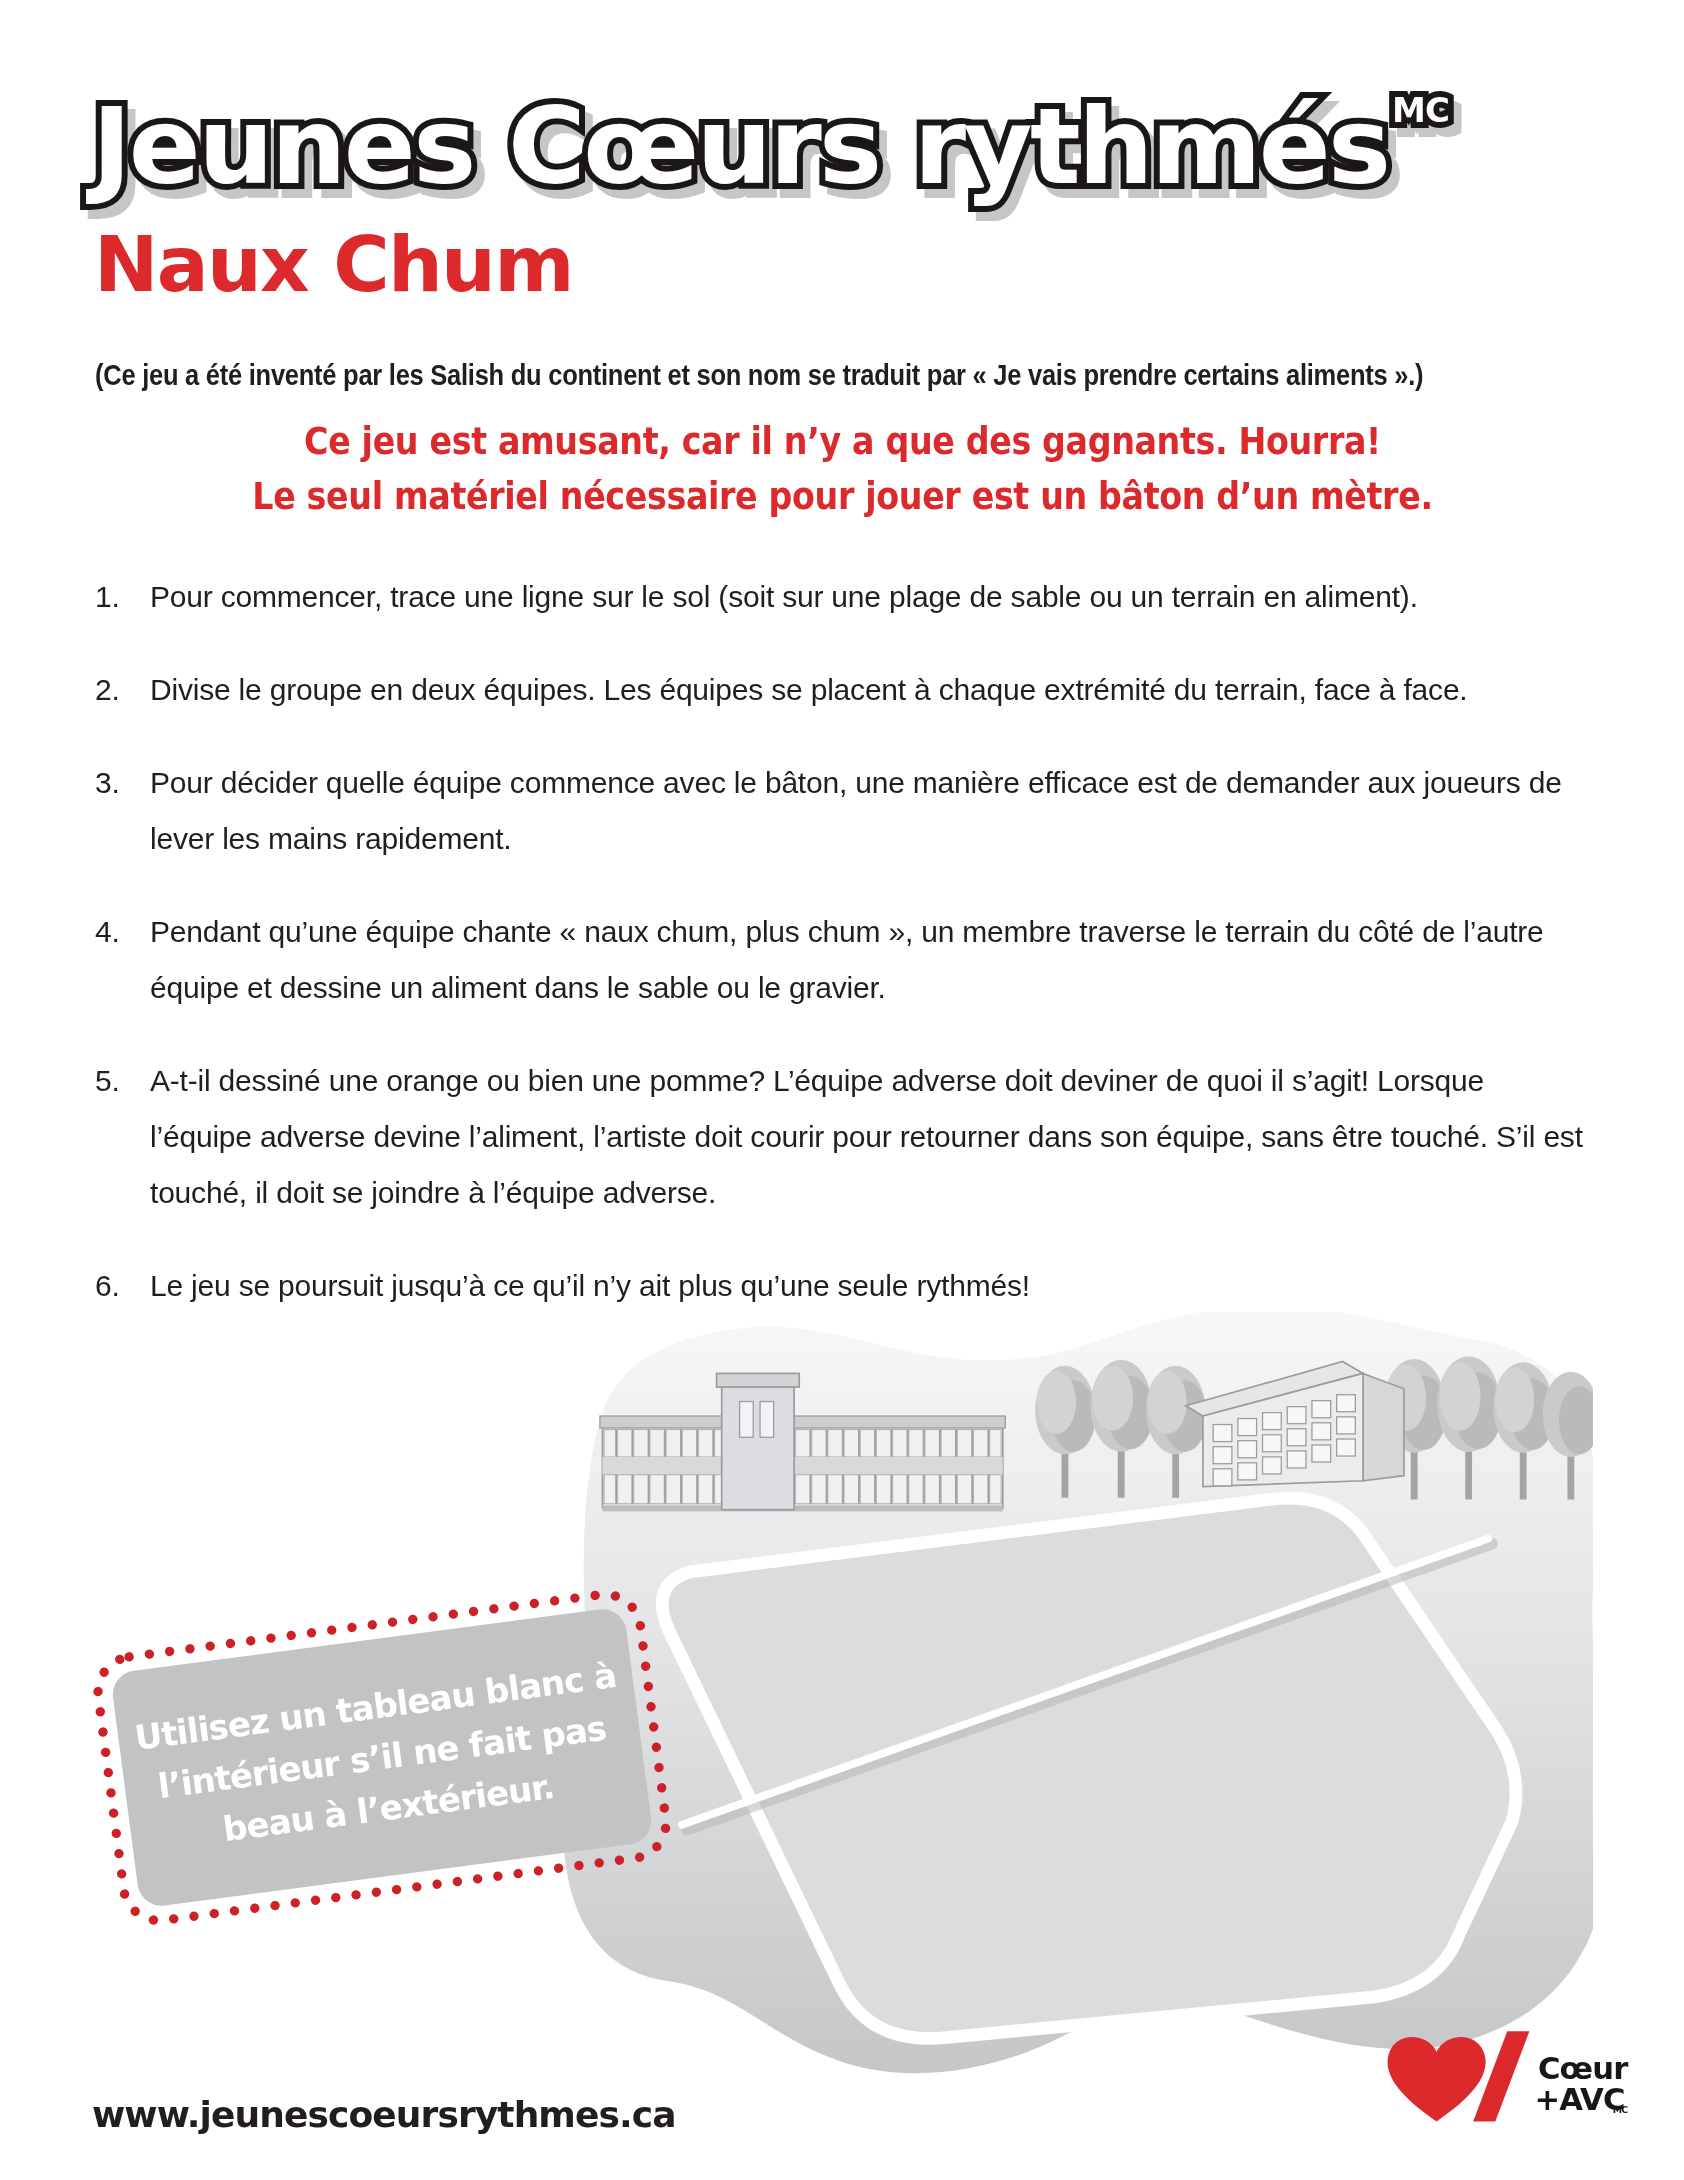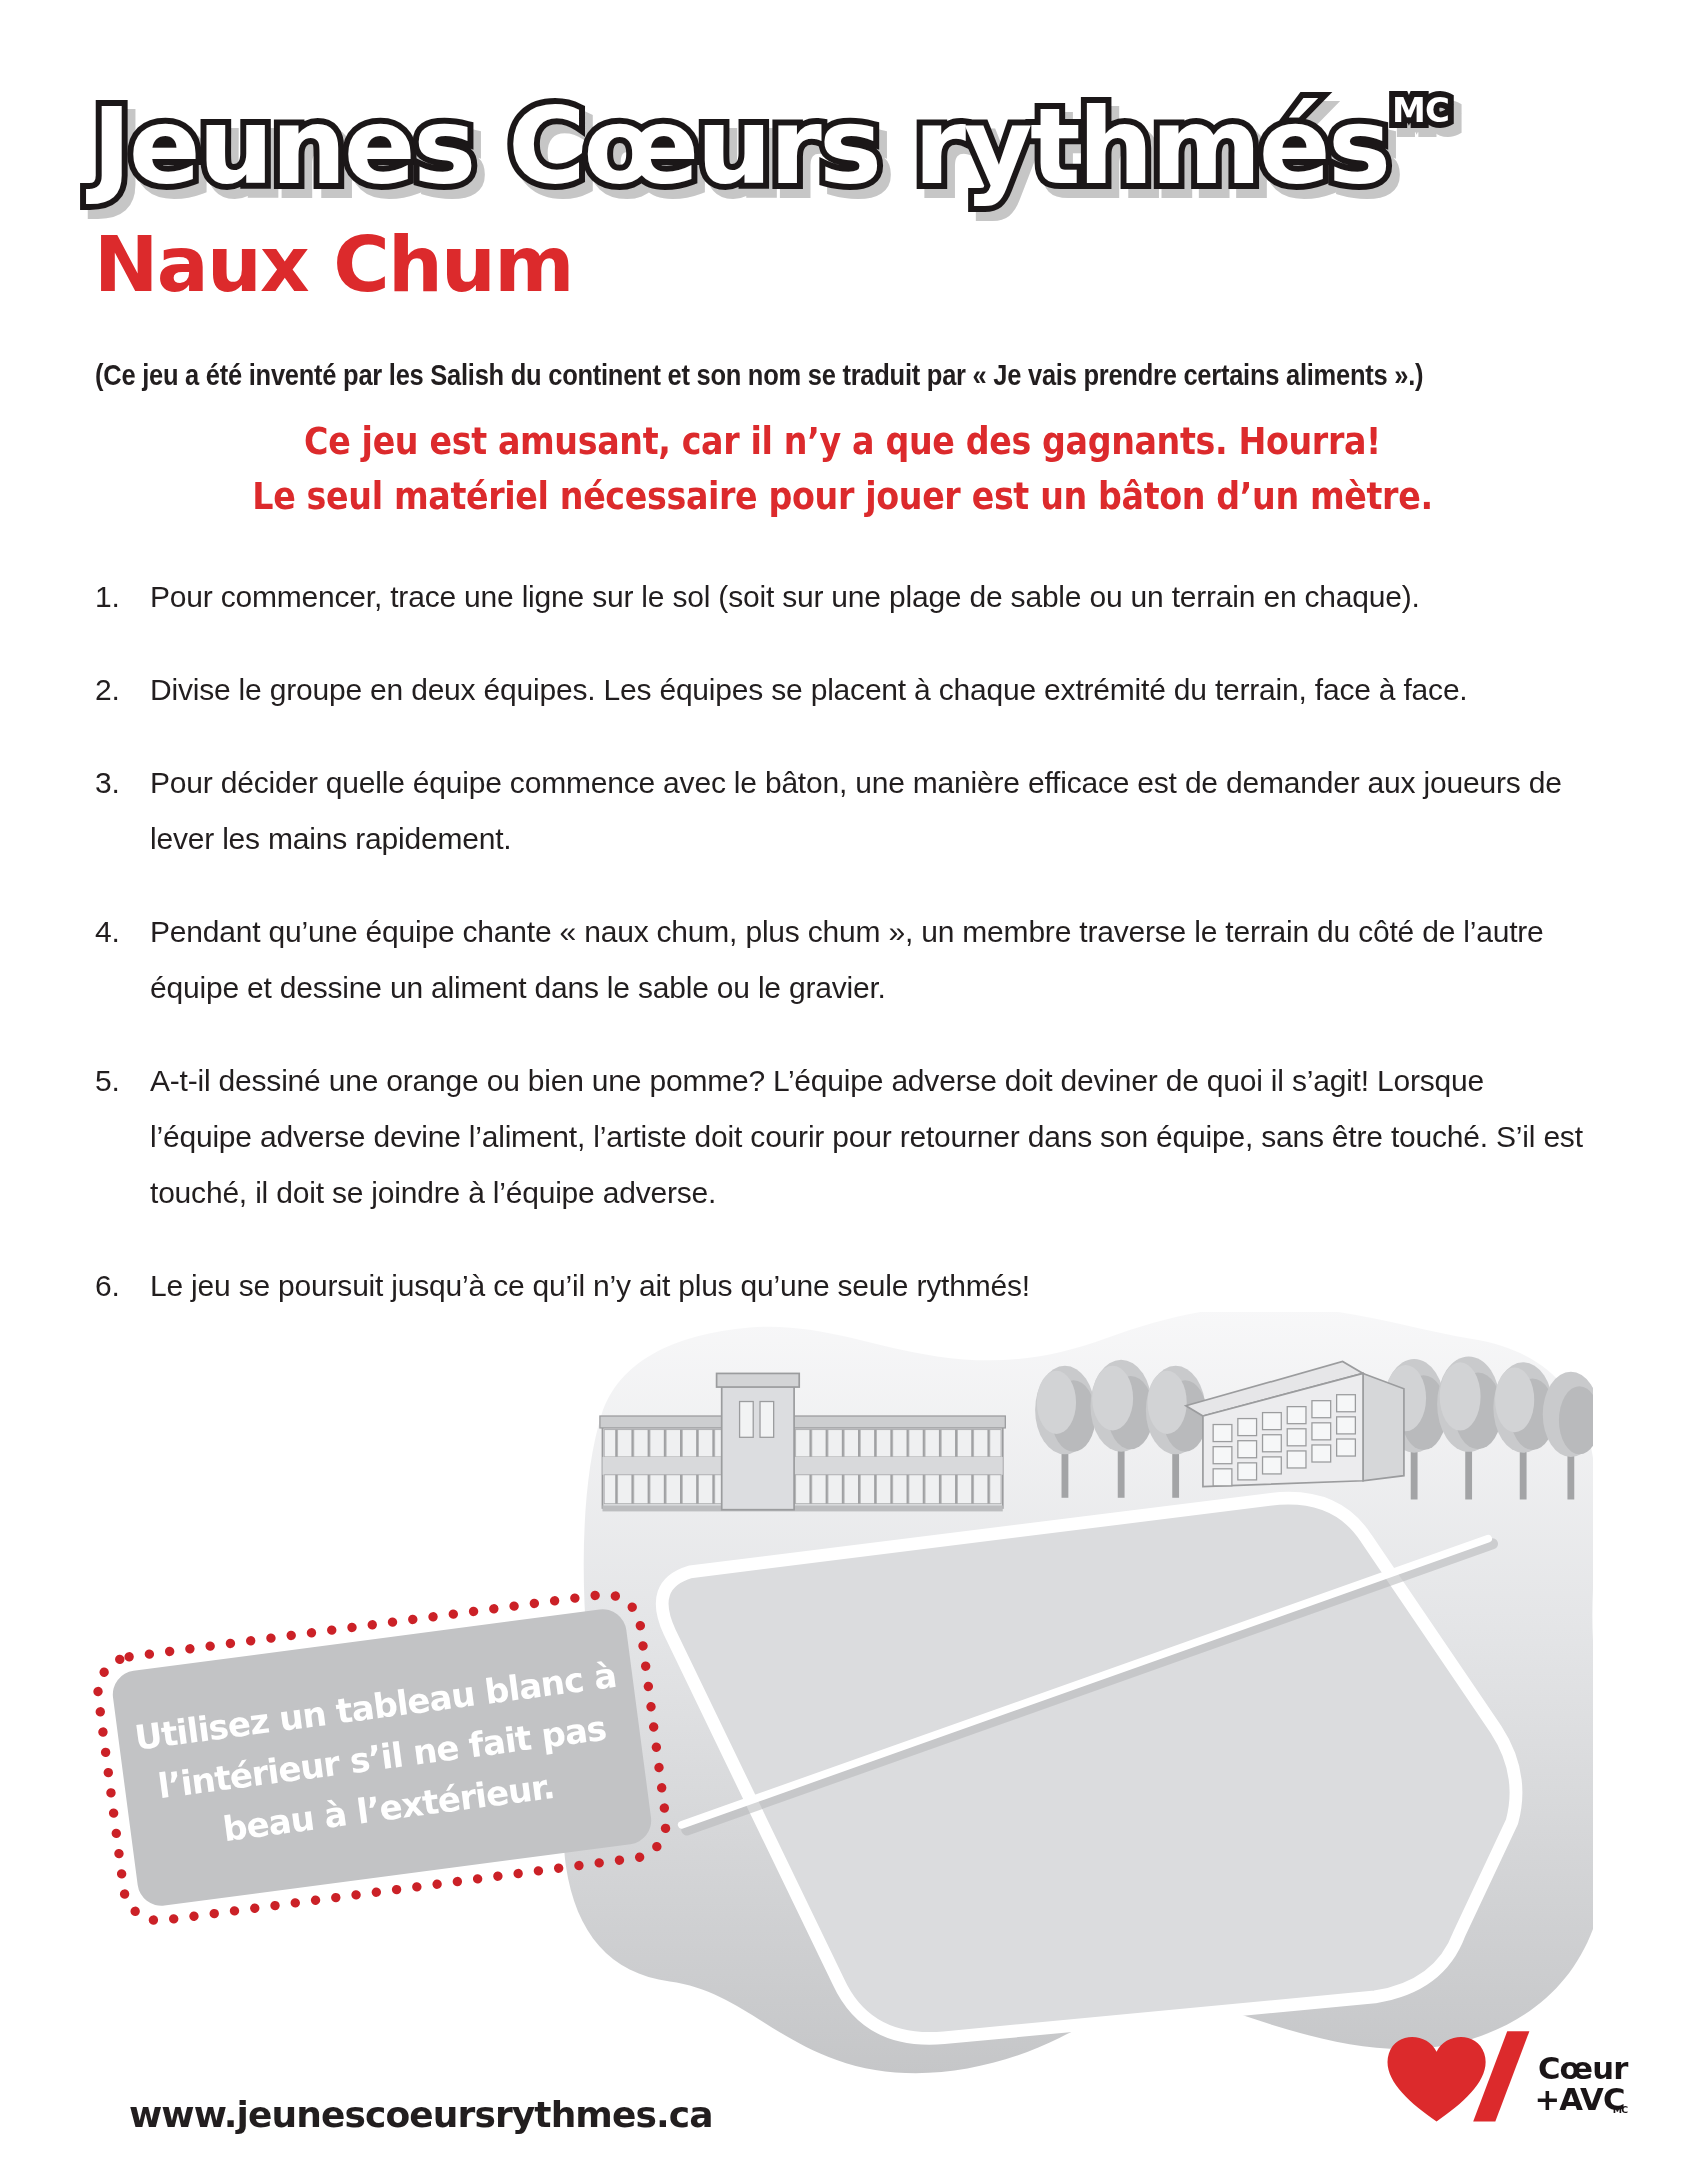--- a/index.html
+++ b/index.html
@@ -50,21 +50,21 @@
   .callout-text { position:absolute; inset:29px; display:flex; align-items:center; justify-content:center;
                   font-family:"DejaVu Sans", sans-serif; font-weight:bold; color:#ffffff;
                   font-size:34px; line-height:1.5; letter-spacing:-0.9px;
                   text-align:center; white-space:pre-line; }
 
   
   .footer-note { position:absolute; left:95px; top:2003px;
                  font-family:"DejaVu Serif", serif; font-size:27px; line-height:37px; color:#1c1a1a; }
   .website { position:absolute; left:92px; top:2094px;
              font-family:"DejaVu Sans", sans-serif; font-weight:bold;
-             font-size:36px; letter-spacing:-0.9px; color:#221e1f;margin-left:37px; }
+             font-size:36px; letter-spacing:-0.9px; color:#221e1f; }
   .brand { position:absolute; left:1371px; top:2026px; width:281px; height:111px; }
   .brand text { font-family:"DejaVu Sans", sans-serif; font-weight:bold; fill:#1a1517; letter-spacing:-1px; }
 </style>
 </head>
 <body>
 
 <div class="logo">
   <span class="layer shadow"><span>Jeunes Cœurs rythmés</span><span class="tm">MC</span></span>
   <span class="layer stroke"><span>Jeunes Cœurs rythmés</span><span class="tm">MC</span></span>
   <span class="layer fill"><span>Jeunes Cœurs rythmés</span><span class="tm">MC</span></span>
@@ -74,21 +74,21 @@
 <div class="subtitle">(Ce jeu a été inventé par les Salish du continent et son nom se traduit par « Je vais prendre certains aliments ».)</div>
 
 <div class="intro">
   <div>Ce jeu est amusant, car il n’y a que des gagnants. Hourra!</div>
   <div>Le seul matériel nécessaire pour jouer est un bâton d’un mètre.</div>
 </div>
 
 <div class="list">
   <div class="item">
     <div class="num">1.</div>
-    <div class="txt">Pour commencer, trace une ligne sur le sol (soit sur une plage de sable ou un terrain en chaque).</div>
+    <div class="txt">Pour commencer, trace une ligne sur le sol (soit sur une plage de sable ou un terrain en aliment).</div>
   </div>
   <div class="item">
     <div class="num">2.</div>
     <div class="txt">Divise le groupe en deux équipes. Les équipes se placent à chaque extrémité du terrain, face à face.</div>
   </div>
   <div class="item">
     <div class="num">3.</div>
     <div class="txt">Pour décider quelle équipe commence avec le bâton, une manière efficace est de demander aux joueurs de lever les mains rapidement.</div>
   </div>
   <div class="item">

